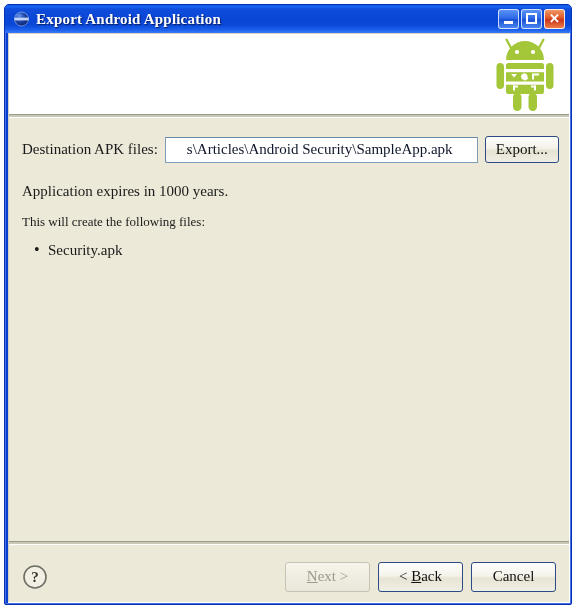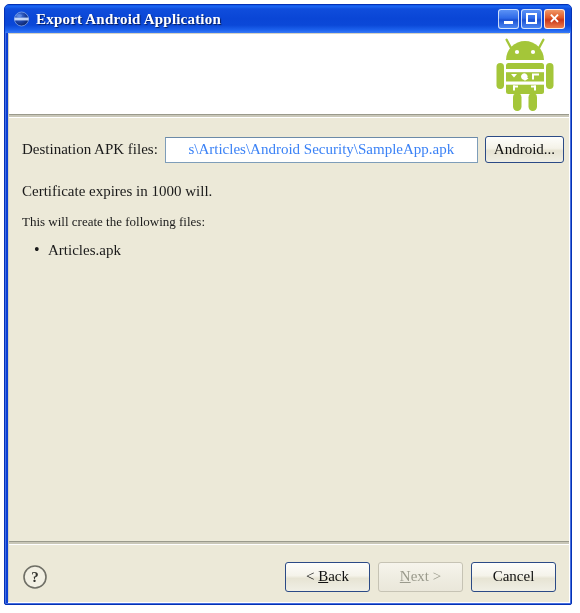--- a/index.html
+++ b/index.html
@@ -168,24 +168,23 @@
   .dest-input {
     flex: 0 0 auto;
     width: 313px;
     height: 26px;
     box-sizing: border-box;
     background: #ffffff;
     border: 1px solid #7e9db9;
     border-top-color: #6b8aa8;
     font-family: "Liberation Serif", serif;
     font-size: 15px;
-    color: #3b82f6;
-    padding: 0 8px;
+    color: #0f172a;
+    padding: 0 21px;
     outline: none;
-    text-align: center;
   }
   .browse-btn {
     flex: 0 0 auto;
     height: 27px;
     min-width: 74px;
     box-sizing: border-box;
     padding: 0 8px;
     font-family: "Liberation Serif", serif;
     font-size: 15px;
     color: #111111;
@@ -356,42 +355,42 @@
           </g>
         </svg>
       </div>
     </div>
     <div class="header-sep"></div>
 
     <div class="body">
       <div class="row-dest">
         <label class="dest-label">Destination APK files:</label>
         <input class="dest-input" type="text" value="s\Articles\Android Security\SampleApp.apk" style="">
-        <div class="browse-btn">Android...</div>
-      </div>
-
-      <div class="note">Certificate expires in 1000 will.</div>
+        <div class="browse-btn">Export...</div>
+      </div>
+
+      <div class="note">Application expires in 1000 years.</div>
       <div class="note2">This will create the following files:</div>
 
       <ul class="filelist">
-        <li>Articles.apk</li>
+        <li>Security.apk</li>
       </ul>
     </div>
 
     <div class="footer-sep"></div>
     <div class="footer">
       <div class="help-icon">
         <svg width="26" height="26" viewBox="0 0 26 26" xmlns="http://www.w3.org/2000/svg">
           <circle cx="13" cy="13" r="11" fill="#f2f0e4" stroke="#6f6f66" stroke-width="1.6"></circle>
           <text x="13" y="18.4" text-anchor="middle" font-family="Liberation Serif, serif" font-size="15" font-weight="bold" fill="#33332e">?</text>
         </svg>
       </div>
       <div class="footer-spacer"></div>
       <div class="btn-group">
+        <div class="dlg-btn disabled"><span class="u">N</span>ext&nbsp;&gt;</div>
         <div class="dlg-btn">&lt;&nbsp;<span class="u">B</span>ack</div>
-        <div class="dlg-btn disabled"><span class="u">N</span>ext&nbsp;&gt;</div>
         <div class="dlg-btn">Cancel</div>
       </div>
     </div>
 
   </div>
   <div class="client-bevel"></div>
 </div>
 
 </body></html>

